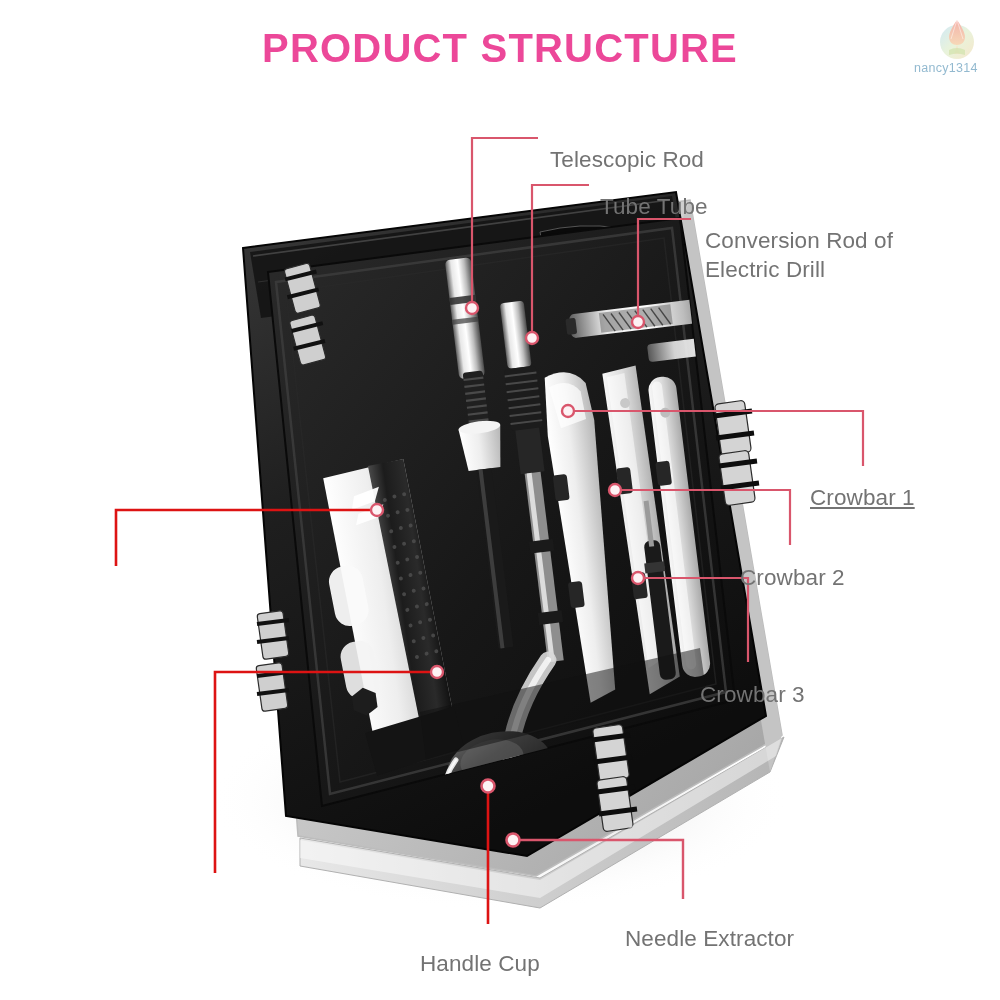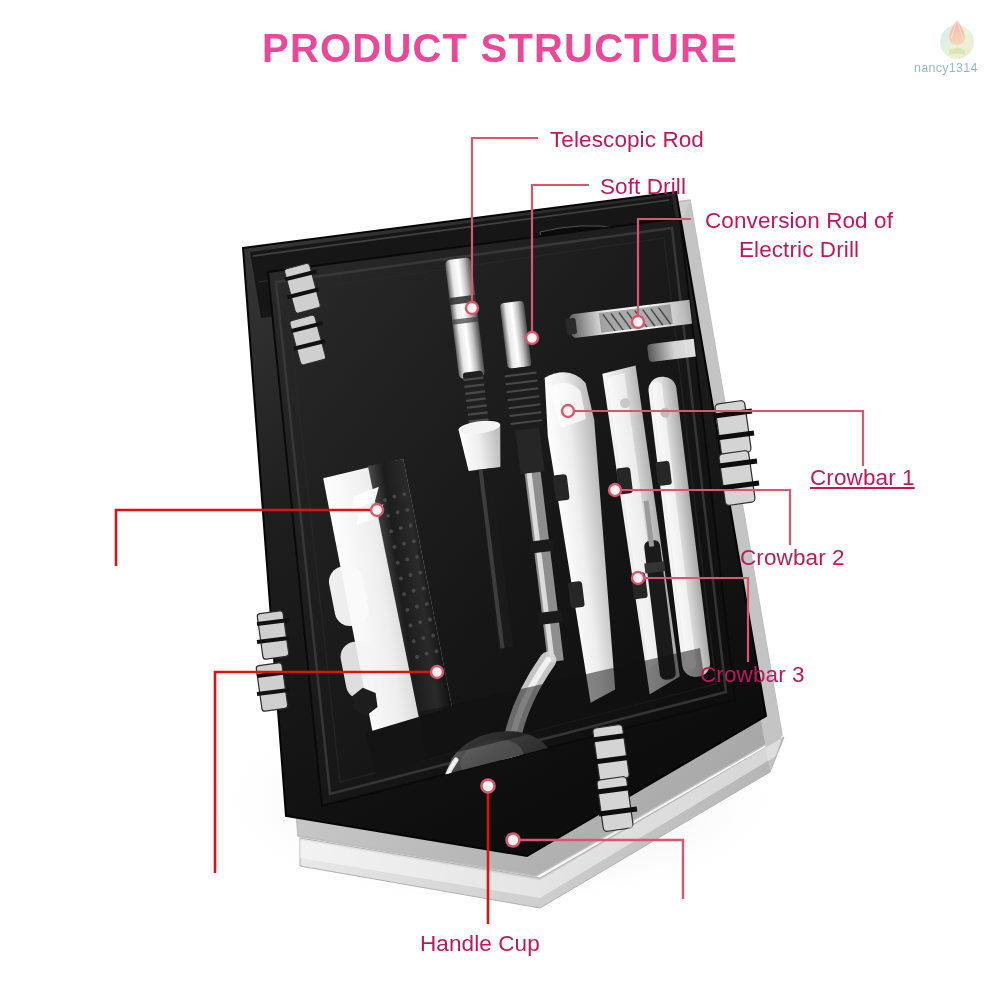--- a/index.html
+++ b/index.html
@@ -76,26 +76,27 @@
     width: 1000px;
     height: 1000px;
     pointer-events: none;
   }
 
   
   .callout-label {
     position: absolute;
     font-family: "Liberation Sans", sans-serif;
     font-size: 22.5px;
-    color: #be185d;
+    color: #737373;
     white-space: pre;
     line-height: 1.28;
     letter-spacing: 0.1px;
-  }
-  .callout-label.two-line { white-space: pre-line; text-align: center; }
+    margin-top: 20px;
+  }
+  .callout-label.two-line { white-space: pre-line; }
 </style>
 </head>
 <body>
 
 <div id="stage">
 
   <div id="page-title">PRODUCT STRUCTURE</div>
 
   <div id="watermark">
     <div class="mark-glyph">
@@ -450,29 +451,30 @@
       <circle cx="488" cy="786" r="6.5" fill="#fdf2f4" stroke="#d9566c" stroke-width="2.6"></circle>
     </g>
     <g>
       <path d="M513,840 L683,840 L683,899" fill="none" stroke="#d9566c" stroke-width="2.4"></path>
       <circle cx="513" cy="840" r="6.5" fill="#fdf2f4" stroke="#d9566c" stroke-width="2.6"></circle>
     </g>
   </svg>
 
   <div class="callout-label" style="left:550px; top:126px;">Telescopic Rod</div>
 
-  <div class="callout-label" style="left:600px; top:173px;">Soft Drill</div>
+  <div class="callout-label" style="left:600px; top:173px;">Tube Tube</div>
 
   <div class="callout-label two-line" style="left:705px; top:207px;">Conversion Rod of
 Electric Drill</div>
 
   <div class="callout-label" style="left:810px; top:464px;text-decoration:underline;">Crowbar 1</div>
 
   <div class="callout-label" style="left:740px; top:544px;">Crowbar 2</div>
 
   <div class="callout-label" style="left:700px; top:661px;">Crowbar 3</div>
 
 
 
   <div class="callout-label" style="left:420px; top:930px;">Handle Cup</div>
 
+  <div class="callout-label" style="left:625px; top:905px;">Needle Extractor</div>
 
 </div>
 
 </body></html>

